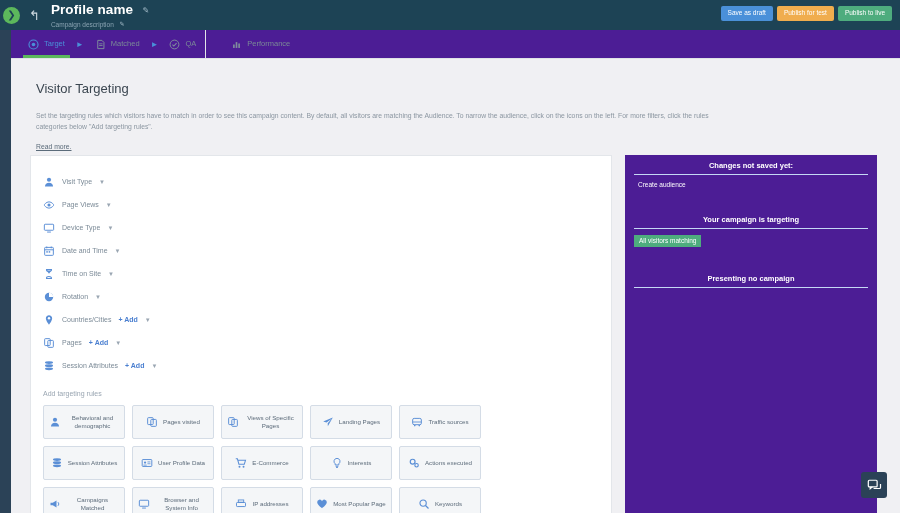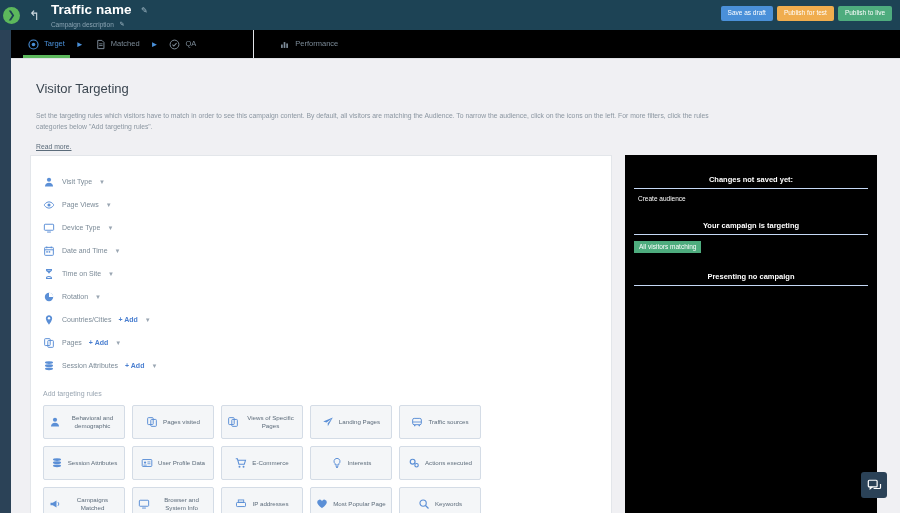--- a/index.html
+++ b/index.html
@@ -51,25 +51,25 @@
     border-radius: 2px; white-space: nowrap; line-height: 1;
     cursor: pointer;
   }
   .hbtn.draft { background: #4a90d9; }
   .hbtn.test  { background: #f0ad4e; }
   .hbtn.live  { background: #4eac7e; }
 
   
   .tabs {
     position: absolute; left: 11px; top: 30px; width: 889px; height: 29px;
-    background: #000000; border-bottom: 1px solid #dfe2e6;
-    display: flex; align-items: stretch; gap: 40px;
+    background: #4c1d95; border-bottom: 1px solid #dfe2e6;
+    display: flex; align-items: stretch;
   }
   .tabgrp { display: flex; align-items: center; padding-left: 8px; position: relative; }
-  .tabgrp.second { border-left: 1px solid #e2e5e9; margin-left: 8px; padding-left: 16px; }
+  .tabgrp.second { border-left: 1px solid #e2e5e9; padding-left: 16px; }
   .tab {
     display: flex; align-items: center; gap: 5px;
     padding: 0 9px; height: 100%; cursor: pointer; position: relative;
   }
   .tab .tlabel { font-size: 7.5px; color: #7b8a97; line-height: 1; }
   .tab.active .tlabel { color: #4a90d9; }
   .tab.active::after {
     content: ""; position: absolute; left: 4px; right: 4px; bottom: 0;
     height: 3px; background: #5cb85c;
   }
@@ -114,27 +114,27 @@
     height: 34px; background: #f4f6f8; border: 1px solid #d4dce6;
     border-radius: 2px; display: flex; align-items: center;
     justify-content: center; gap: 5px; padding: 0 5px; cursor: pointer;
   }
   .cicon { width: 12px; height: 12px; flex: 0 0 12px; }
   .clabel { font-size: 6.2px; color: #5c6b7a; line-height: 8px; text-align: center; }
 
   
   .summary {
     position: absolute; left: 625px; top: 155px; width: 252px; height: 358px;
-    background: #000000; color: #ffffff; padding: 21px 9px 0 9px;
+    background: #4c1d95; color: #ffffff; padding: 7px 9px 0 9px;
   }
   .sechead {
     font-size: 7.5px; font-weight: bold; text-align: center;
     padding-bottom: 4px; border-bottom: 1px solid #c5d8f5; line-height: 1;
   }
-  .sechead.sp { margin-top: 20px; }
+  .sechead.sp { margin-top: 28px; }
   .secbody { font-size: 6.5px; padding: 7px 0 0 4px; line-height: 1; }
   .tag {
     display: inline-block; background: #4eac7e; color: #ffffff;
     font-size: 6.5px; padding: 3px 5px; margin-top: 6px; line-height: 1;
   }
 
   
   .fab {
     position: absolute; right: 13px; bottom: 15px;
     width: 26px; height: 26px; background: #2b4257; border-radius: 3px;
@@ -146,21 +146,21 @@
 
 <div id="app">
 
   <div class="rail"></div>
 
   <div class="header">
     <div class="logo">❯</div>
     <div class="back-arrow">↰</div>
     <div class="title-wrap">
       <div>
-        <span class="camp-title">Traffic name</span>
+        <span class="camp-title">Profile name</span>
         <span class="pencil">✎</span>
       </div>
       <div class="camp-desc">
         <span>Campaign description</span>
         <span class="pencil">✎</span>
       </div>
     </div>
     <div class="hdr-btns">
       <div class="hbtn draft">Save as draft</div>
       <div class="hbtn test">Publish for test</div>

